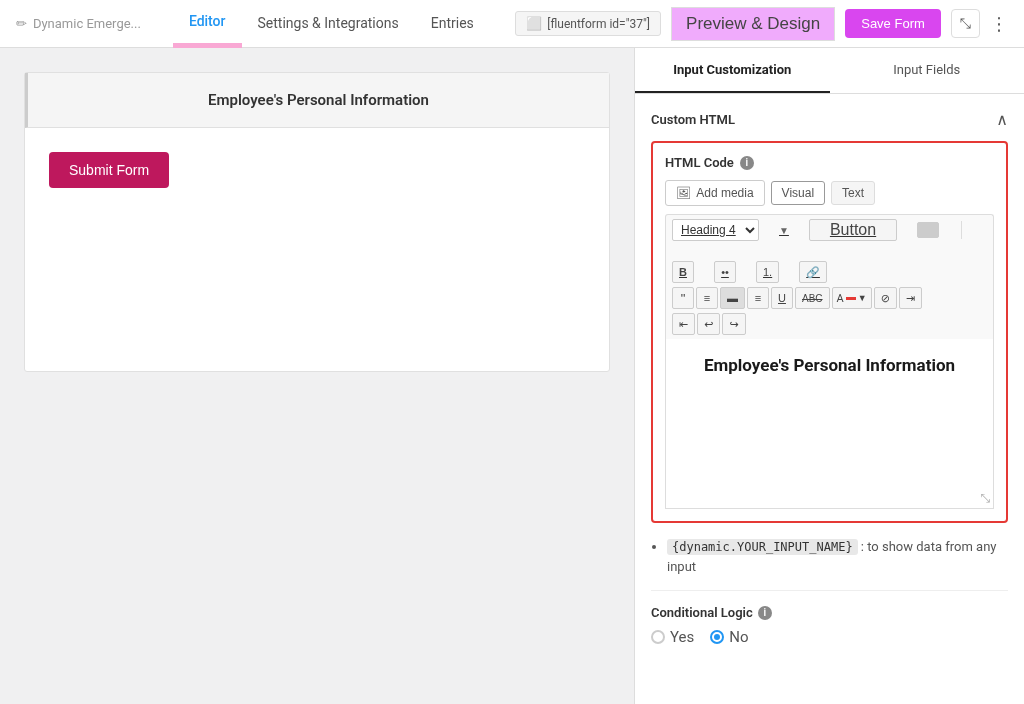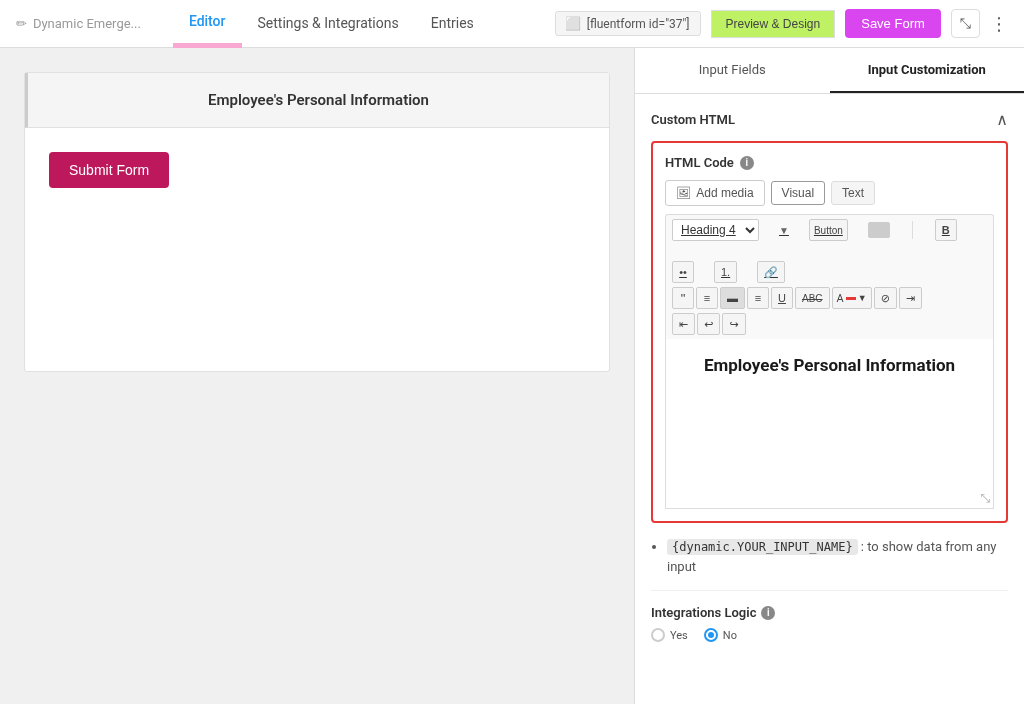--- a/index.html
+++ b/index.html
@@ -18,22 +18,22 @@
       border-bottom: 2px solid transparent; text-decoration: none;
     }
     .nav-tab.active { color: #2196f3; border-bottom: 6px solid #f9a8d4; font-weight: 500; }
     .nav-right { margin-left: auto; display: flex; align-items: center; gap: 10px; }
     .shortcode-badge {
       background: #f5f5f5; border: 1px solid #ddd; border-radius: 3px;
       padding: 4px 10px; font-size: 12px; color: #555; display: flex; align-items: center; gap: 5px;
     }
     .shortcode-icon { color: #888; font-size: 13px; }
     .btn-preview {
-      background: #bef264; border: 1px solid #ddd; border-radius: 0;
-      padding: 6px 14px; font-size: 12px; color: #444; cursor: pointer;
+      background: #f0abfc; border: 1px solid #ddd; border-radius: 0;
+      padding: 6px 14px; font-size: 17px; color: #444; cursor: pointer;
     }
     .btn-save {
       background: #d946ef; border: none; border-radius: 4px;
       padding: 7px 16px; font-size: 13px; color: #fff; cursor: pointer; font-weight: 500;
     }
     .btn-expand {
       background: #fff; border: 1px solid #ddd; border-radius: 4px;
       padding: 5px 8px; cursor: pointer; font-size: 14px; color: #555;
     }
     .btn-dots {
@@ -111,21 +111,21 @@
     .toolbar-row { display: flex; align-items: center; gap: 20px; width: 100%; flex-wrap: wrap; text-decoration: underline; }
     .tb-select {
       font-size: 12px; border: 1px solid #ccc; border-radius: 2px;
       padding: 2px 4px; background: #fff; color: #333;
     }
     .tb-btn {
       background: #f5f5f5; border: 1px solid #ccc; border-radius: 2px;
       padding: 2px 6px; font-size: 11px; cursor: pointer; color: #444;
       min-width: 22px; height: 22px; display: inline-flex; align-items: center; justify-content: center;
     }
-    .tb-btn.button-label { font-size: 10px; padding: 2px 4px; }
+    .tb-btn.button-label { font-size: 16px; padding: 2px 20px; }
     .tb-sep { width: 1px; height: 18px; background: #ddd; margin: 0 2px; }
     .tb-color-btn {
       background: #f5f5f5; border: 1px solid #ccc; border-radius: 2px;
       padding: 2px 4px; font-size: 11px; cursor: pointer; color: #444;
       display: inline-flex; align-items: center; gap: 2px; height: 22px;
     }
     .color-dot { width: 10px; height: 3px; background: #e53935; display: inline-block; }
 
     
     .editor-content-area {
@@ -151,21 +151,21 @@
     .smartcodes-list li { font-size: 13px; color: #555; margin-bottom: 4px; line-height: 1.5; }
     .code-badge {
       background: #e8e8e8; border-radius: 3px; padding: 1px 5px;
       font-family: monospace; font-size: 12px; color: #333;
     }
 
     
     .conditional-section { margin-top: 14px; border-top: 1px solid #eee; padding-top: 14px; }
     .conditional-title { font-size: 13px; font-weight: 600; color: #333; margin-bottom: 8px; display: flex; align-items: center; gap: 5px; }
     .radio-row { display: flex; align-items: center; gap: 16px; }
-    .radio-item { display: flex; align-items: center; gap: 5px; font-size: 11px; color: #555; }
+    .radio-item { display: flex; align-items: center; gap: 5px; font-size: 15px; color: #555; }
     .radio-circle {
       width: 14px; height: 14px; border-radius: 50%; border: 2px solid #ccc;
       display: inline-flex; align-items: center; justify-content: center;
     }
     .radio-circle.checked { border-color: #2196f3; }
     .radio-circle.checked::after { content: ''; width: 6px; height: 6px; border-radius: 50%; background: #2196f3; }
   </style>
 </head>
 <body>
 
@@ -197,22 +197,22 @@
     <div class="form-canvas">
       <div class="form-header">Employee's Personal Information</div>
       <div class="form-body">
         <button class="btn-submit">Submit Form</button>
       </div>
     </div>
   </div>
 
   <div class="right-panel">
     <div class="panel-tabs">
+      <div class="panel-tab active">Input Customization</div>
       <div class="panel-tab">Input Fields</div>
-      <div class="panel-tab active">Input Customization</div>
     </div>
     <div class="panel-content">
 
       <div class="section-header">
         <span class="section-title">Custom HTML</span>
         <button class="collapse-btn">∧</button>
       </div>
 
       <div class="html-editor-box">
         <div class="html-code-label">
@@ -281,21 +281,21 @@
         <ul class="smartcodes-list">
           <li>
             <span class="code-badge">{dynamic.YOUR_INPUT_NAME}</span>
             <span>: to show data from any input</span>
           </li>
         </ul>
       </div>
 
       <div class="conditional-section">
         <div class="conditional-title">
-          <span>Integrations Logic</span>
+          <span>Conditional Logic</span>
           <span class="info-icon">i</span>
         </div>
         <div class="radio-row">
           <div class="radio-item">
             <div class="radio-circle"></div>
             <span>Yes</span>
           </div>
           <div class="radio-item">
             <div class="radio-circle checked"></div>
             <span>No</span>

